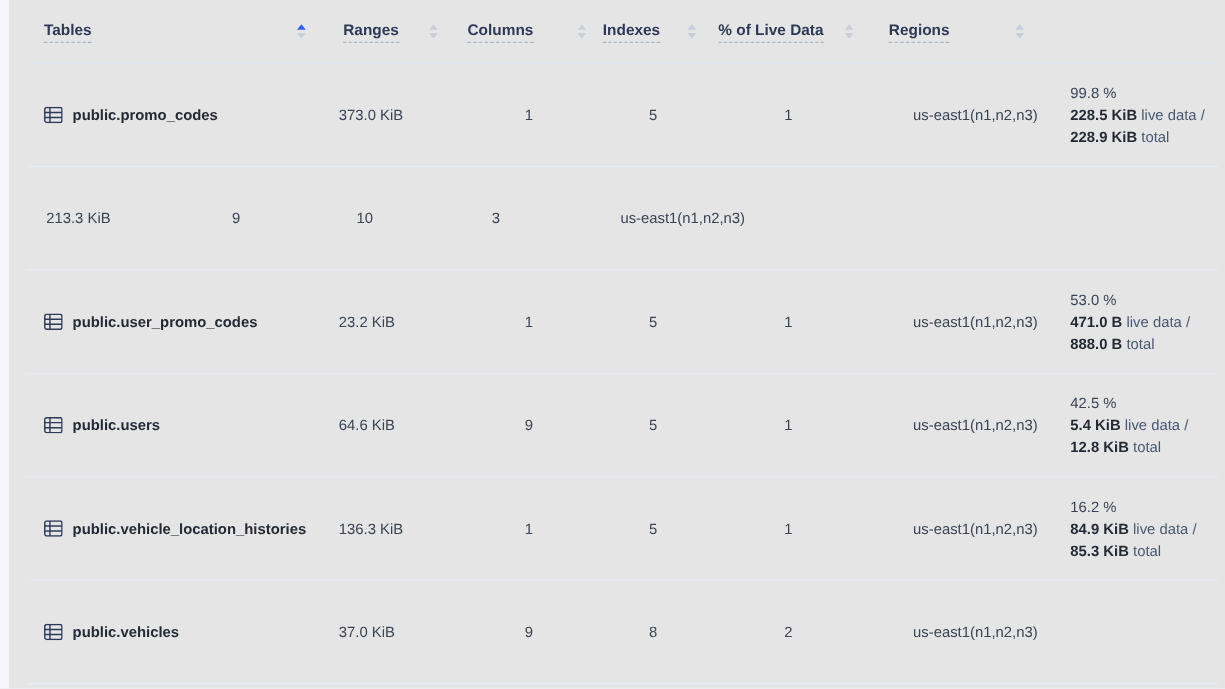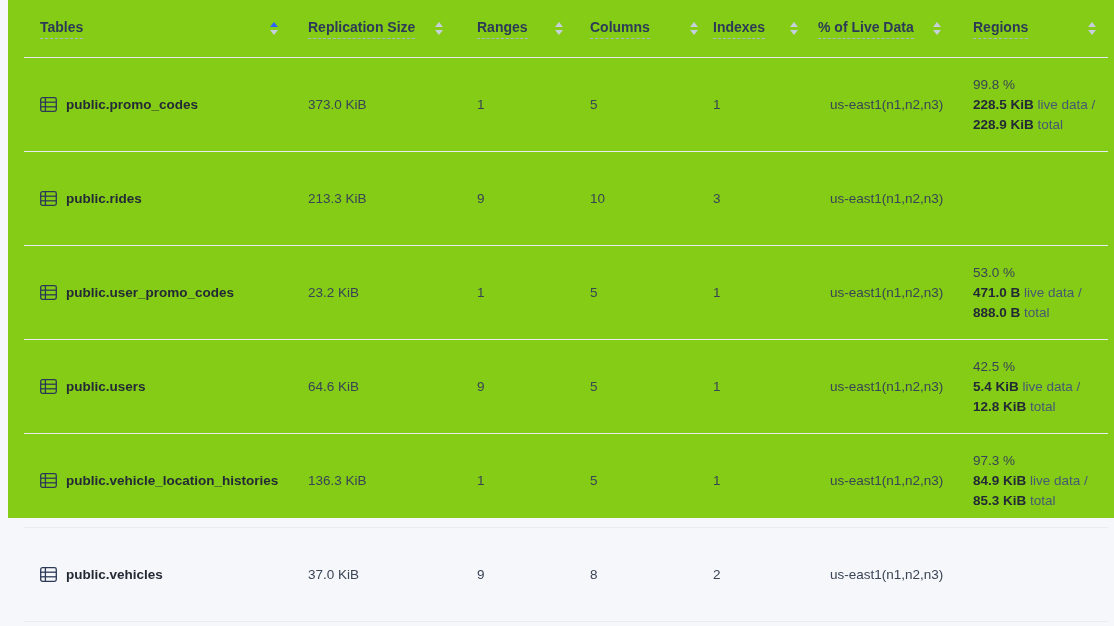--- a/index.html
+++ b/index.html
@@ -4,22 +4,22 @@
 <style>
   html,body { margin:0; padding:0; }
   body {
     width:1114px; height:626px;
     background:#f5f7fa;
     font-family:"Liberation Sans", sans-serif;
     overflow:hidden;
   }
   .panel {
     margin-left:8px;
-    width:1106px; height:518px;
-    background:#84cc16;
+    width:1106px; height:626px;
+    background:#e5e5e5;
     box-sizing:border-box;
   }
   .tbl { margin:0 6px 0 16px; }
 
   
   .thead {
     display:flex; align-items:center;
     height:57px;
     border-bottom:1px solid #e2e7f0;
   }
@@ -82,27 +82,20 @@
   <div class="tbl">
     <div class="thead" id="header-row">
   <div class="th c1">
     <span class="th-label">Tables</span>
     <span class="sort sort-asc">
       <span class="up"></span>
       <span class="down"></span>
     </span>
   </div>
 
-  <div class="th c2">
-    <span class="th-label">Replication Size</span>
-    <span class="sort">
-      <span class="up"></span>
-      <span class="down"></span>
-    </span>
-  </div>
 
   <div class="th c3">
     <span class="th-label">Ranges</span>
     <span class="sort">
       <span class="up"></span>
       <span class="down"></span>
     </span>
   </div>
 
   <div class="th c4">
@@ -156,31 +149,20 @@
     <div class="cell c5 val">1</div>
     <div class="cell c6 val">us-east1(n1,n2,n3)</div>
     <div class="cell c7 pct">
       <div>99.8 %</div>
       <div><span class="num">228.5 KiB</span> <span class="suffix">live data /</span></div>
       <div><span class="num">228.9 KiB</span> <span class="suffix">total</span></div>
     </div>
   </div>
 
   <div class="trow">
-    <div class="cell c1 name-cell">
-      <span class="tbl-icon">
-        <svg width="17" height="15" viewBox="0 0 17 15" fill="none">
-          <rect x="0.7" y="0.7" width="15.6" height="13.6" rx="1.8" stroke="#2c3a57" stroke-width="1.3"></rect>
-          <line x1="5.4" y1="0.7" x2="5.4" y2="14.3" stroke="#2c3a57" stroke-width="1.3"></line>
-          <line x1="0.7" y1="5.2" x2="16.3" y2="5.2" stroke="#2c3a57" stroke-width="1.3"></line>
-          <line x1="0.7" y1="9.8" x2="16.3" y2="9.8" stroke="#2c3a57" stroke-width="1.3"></line>
-        </svg>
-      </span>
-      <span class="tname">public.rides</span>
-    </div>
     <div class="cell c2 val">213.3 KiB</div>
     <div class="cell c3 val">9</div>
     <div class="cell c4 val">10</div>
     <div class="cell c5 val">3</div>
     <div class="cell c6 val">us-east1(n1,n2,n3)</div>
   </div>
 
   <div class="trow">
     <div class="cell c1 name-cell">
       <span class="tbl-icon">
@@ -240,21 +222,21 @@
         </svg>
       </span>
       <span class="tname">public.vehicle_location_histories</span>
     </div>
     <div class="cell c2 val">136.3 KiB</div>
     <div class="cell c3 val">1</div>
     <div class="cell c4 val">5</div>
     <div class="cell c5 val">1</div>
     <div class="cell c6 val">us-east1(n1,n2,n3)</div>
     <div class="cell c7 pct">
-      <div>97.3 %</div>
+      <div>16.2 %</div>
       <div><span class="num">84.9 KiB</span> <span class="suffix">live data /</span></div>
       <div><span class="num">85.3 KiB</span> <span class="suffix">total</span></div>
     </div>
   </div>
 
   <div class="trow">
     <div class="cell c1 name-cell">
       <span class="tbl-icon">
         <svg width="17" height="15" viewBox="0 0 17 15" fill="none">
           <rect x="0.7" y="0.7" width="15.6" height="13.6" rx="1.8" stroke="#2c3a57" stroke-width="1.3"></rect>

